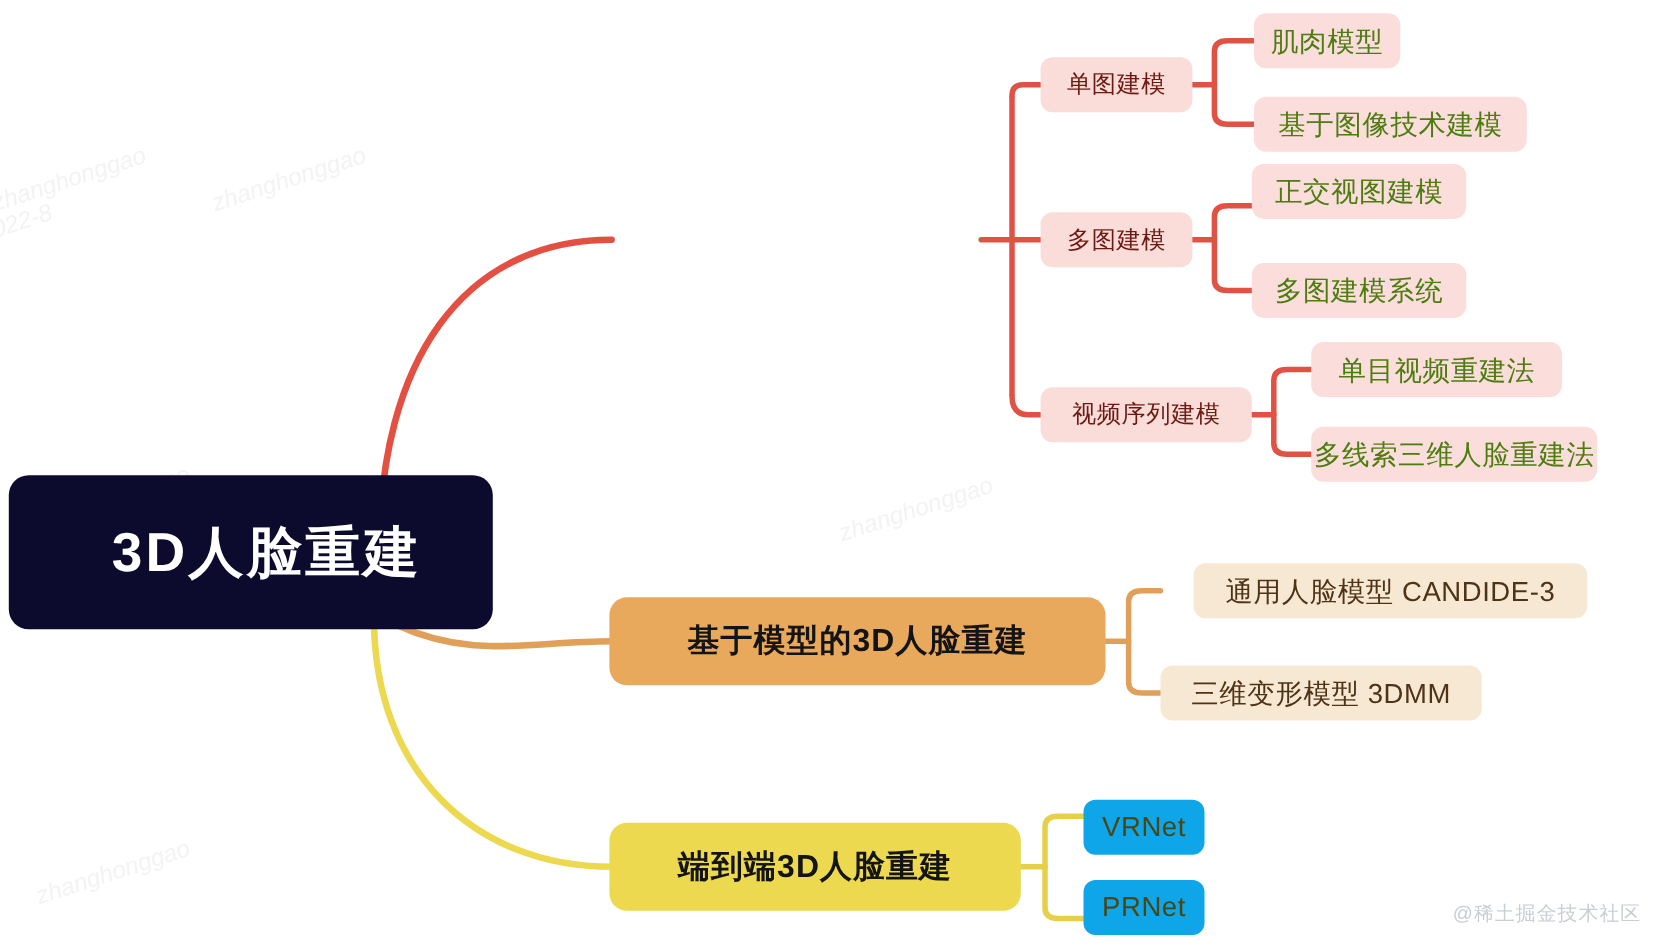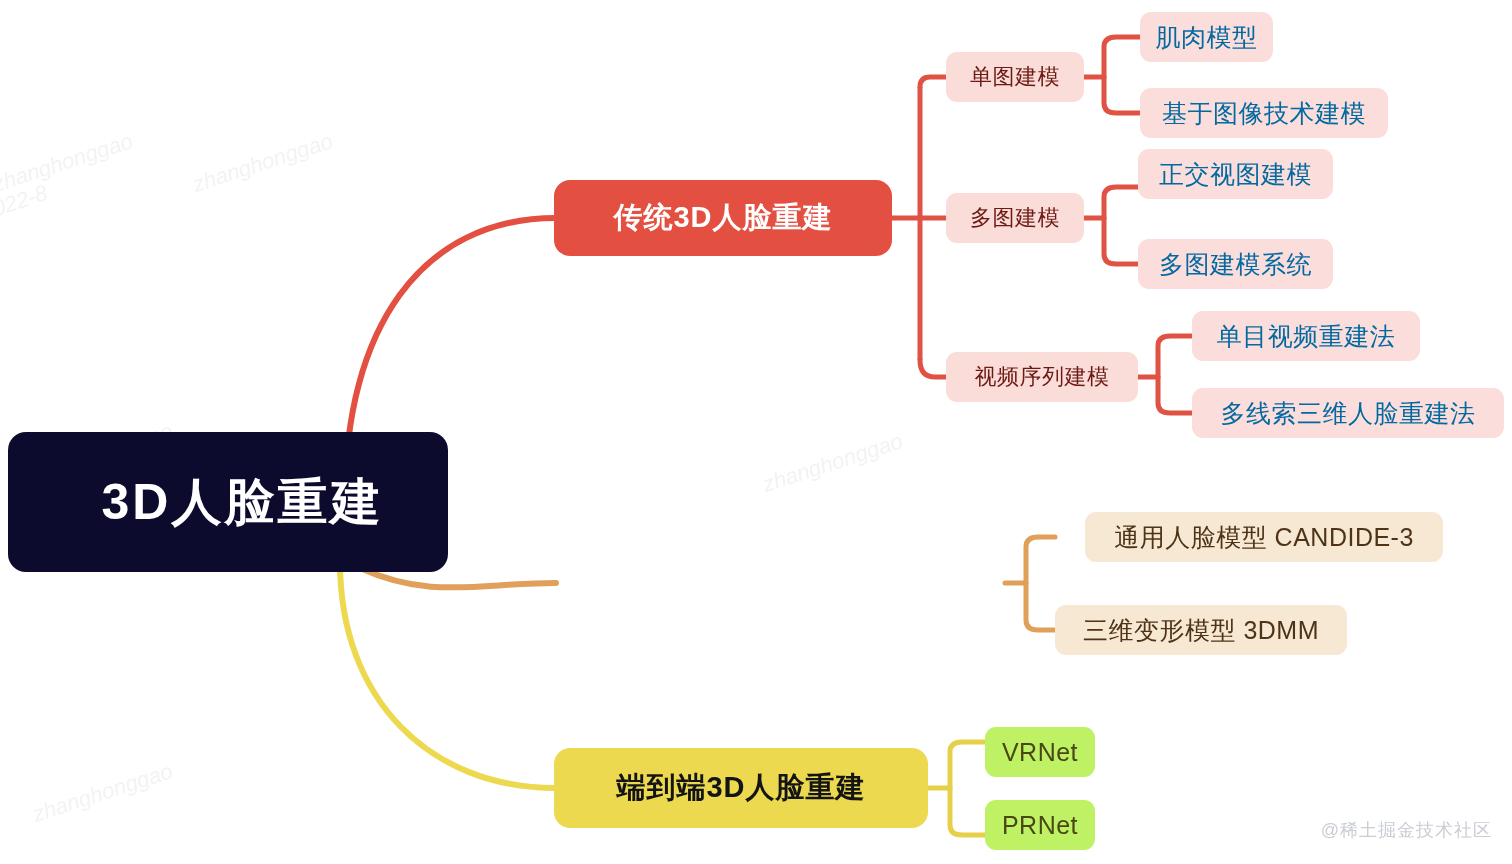--- a/index.html
+++ b/index.html
@@ -49,23 +49,23 @@
     color:#6d1a12;
     border-radius:11px;
     font-size:22px;
   }
 
   
   .node.leaf{
     border-radius:11px;
     font-size:25px;
   }
-  .node.leaf.pink{background:#fbdedb;color:#0369a1;}
+  .node.leaf.pink{background:#fbdedb;color:#4d7c0f;}
   .node.leaf.cream{background:#f7e8d4;color:#4e3317;}
-  .node.leaf.lemon{background:#bef264;color:#4a4715;}
+  .node.leaf.lemon{background:#0ea5e9;color:#4a4715;}
 
   
   .watermark{
     position:absolute;
     color:#c9cdd4;
     font-size:18px;
     letter-spacing:1px;
     user-select:none;
   }
   .bgmark{
@@ -115,34 +115,34 @@
 
     <path d="M 1005 583 L 1026 583" fill="none" stroke="#e0a05a" stroke-width="5" stroke-linecap="round"></path>
     <path d="M 1026 547 Q 1026 537 1038 537 L 1055 537 M 1026 547 L 1026 620 M 1026 620 Q 1026 630 1038 630 L 1055 630" fill="none" stroke="#e0a05a" stroke-width="5" stroke-linecap="round"></path>
 
     <path d="M 928 788 L 950 788" fill="none" stroke="#e6cf49" stroke-width="5" stroke-linecap="round"></path>
     <path d="M 950 752 Q 950 742 962 742 L 985 742 M 950 752 L 950 825 M 950 825 Q 950 835 962 835 L 985 835" fill="none" stroke="#e6cf49" stroke-width="5" stroke-linecap="round"></path>
   </svg>
 
   <div class="node root" style="left:8px;top:432px;width:440px;height:140px;">3D人脸重建</div>
 
-  <div class="node branch red" style="left:554px;top:180px;width:338px;height:76px;">传统3D人脸重建</div>
 
   <div class="node mid" style="left:946px;top:52px;width:138px;height:50px;">单图建模</div>
   <div class="node leaf pink" style="left:1140px;top:12px;width:133px;height:50px;">肌肉模型</div>
   <div class="node leaf pink" style="left:1140px;top:88px;width:248px;height:50px;">基于图像技术建模</div>
 
   <div class="node mid" style="left:946px;top:193px;width:138px;height:50px;">多图建模</div>
   <div class="node leaf pink" style="left:1138px;top:149px;width:195px;height:50px;">正交视图建模</div>
   <div class="node mid" style="left:946px;top:352px;width:192px;height:50px;">视频序列建模</div>
 
   <div class="node leaf pink" style="left:1138px;top:239px;width:195px;height:50px;">多图建模系统</div>
   <div class="node leaf pink" style="left:1192px;top:311px;width:228px;height:50px;">单目视频重建法</div>
-  <div class="node leaf pink" style="left:1192px;top:388px;width:312px;height:50px;">多线索三维人脸重建法</div>
+  <div class="node leaf pink" style="left:1192px;top:388px;width:260px;height:50px;">多线索三维人脸重建法</div>
 
+  <div class="node branch orange" style="left:554px;top:543px;width:451px;height:80px;">基于模型的3D人脸重建</div>
   <div class="node leaf cream" style="left:1055px;top:512px;width:358px;height:50px;margin-left:30px;">通用人脸模型 CANDIDE-3</div>
   <div class="node leaf cream" style="left:1055px;top:605px;width:292px;height:50px;">三维变形模型 3DMM</div>
 
   <div class="node branch yellow" style="left:554px;top:748px;width:374px;height:80px;">端到端3D人脸重建</div>
   <div class="node leaf lemon" style="left:985px;top:727px;width:110px;height:50px;">VRNet</div>
   <div class="node leaf lemon" style="left:985px;top:800px;width:110px;height:50px;">PRNet</div>
 
   <div class="watermark" style="right:20px;bottom:22px;">@稀土掘金技术社区</div>
 
 </div>

